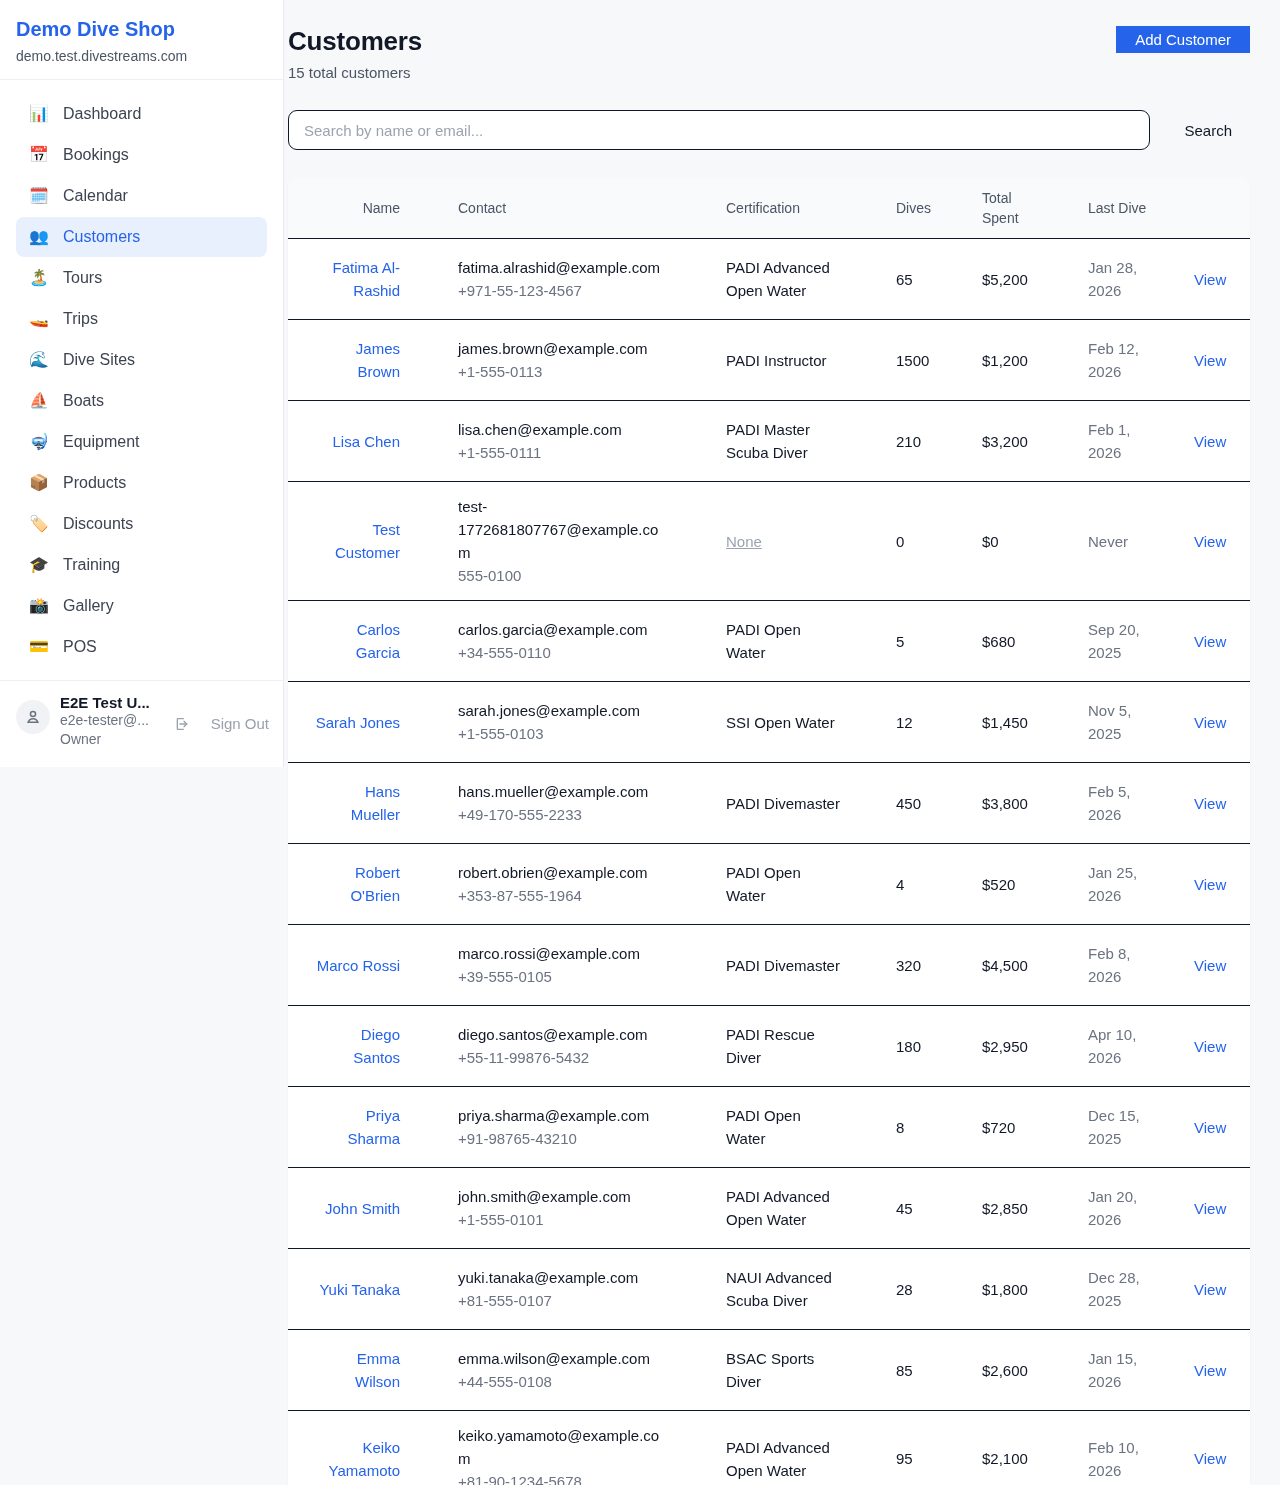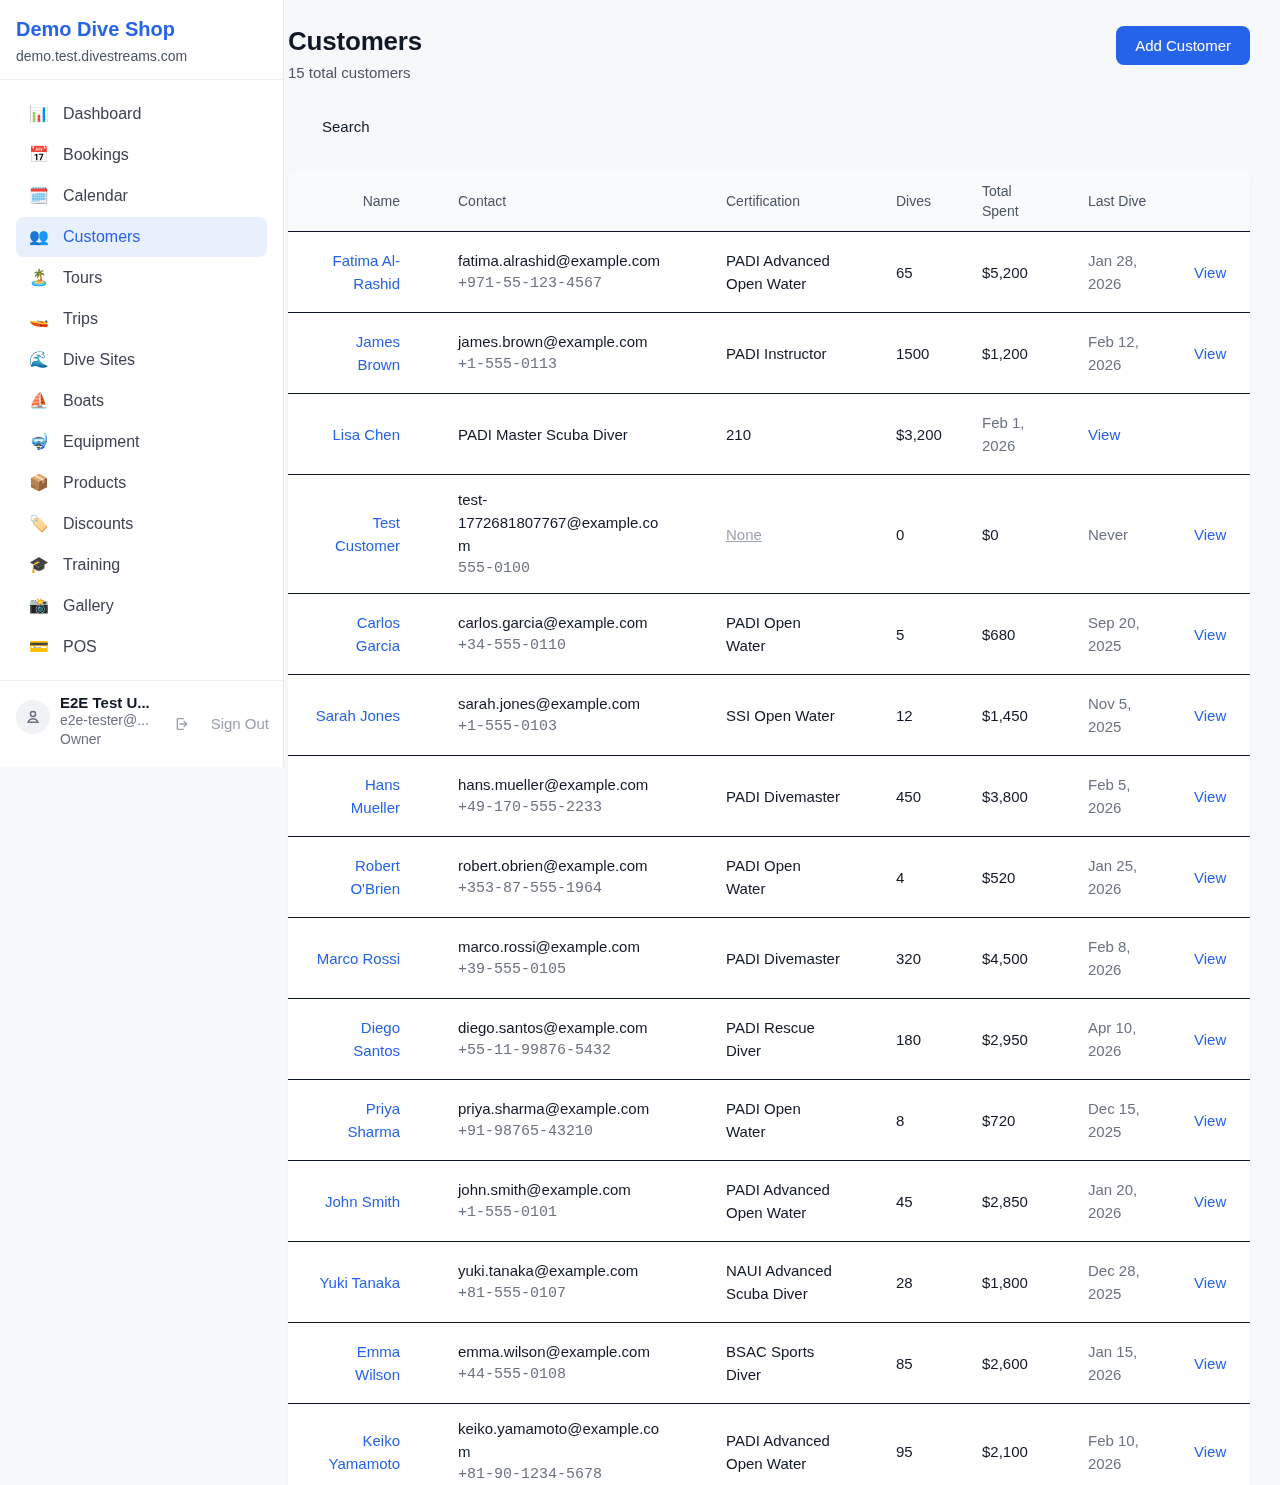--- a/index.html
+++ b/index.html
@@ -53,22 +53,22 @@
     display:flex;align-items:center;gap:21px;margin-top:22px;
     font-size:15px;color:#9aa1ad;background:none;border:none;cursor:pointer;
     font-family:inherit;padding:0;flex:none;
   }
   
   .main{margin-left:256px;padding:26px 30px 0 32px;}
   .page-header{display:flex;justify-content:space-between;align-items:flex-start;}
   .page-title{margin:0;font-size:26px;font-weight:bold;color:var(--dark);letter-spacing:-0.2px;}
   .page-subtitle{margin-top:7px;font-size:15px;color:var(--gray1);}
   .add-btn{
-    background:var(--accent);color:#fff;border:none;border-radius:8px;
-    padding:11px 19px;font-size:15px;font-weight:500;cursor:pointer;font-family:inherit;
+    background:var(--accent);color:#fff;border:none;border-radius:0;
+    padding:5px 19px;font-size:15px;font-weight:500;cursor:pointer;font-family:inherit;
   }
   .search-row{display:flex;align-items:center;margin-top:29px;}
   .search-input{
     flex:1;height:40px;border:1px solid var(--line-dark);border-radius:9px;
     padding:0 15px;font-size:15px;color:var(--dark);background:#fff;outline:none;font-family:inherit;
   }
   .search-input::placeholder{color:var(--gray3);}
   .search-btn{
     background:none;border:none;font-size:15px;color:var(--dark);
     margin-left:16px;padding:8px 18px;cursor:pointer;font-family:inherit;
@@ -92,21 +92,21 @@
     min-height:81px;padding:13px 0;font-size:15px;line-height:23px;
     border-bottom:1px solid var(--line-dark);
   }
   .trow:last-child{border-bottom:none;}
   .cell{padding:0 12px 0 24px;}
   .cell.c-name{padding-right:34px;text-align:right;}
   .cell.c-contact{padding-right:34px;}
   .cell.c-cert{padding-right:28px;}
   .name-link{color:var(--accent);font-weight:500;text-decoration:none;cursor:pointer;}
   .email{color:var(--dark);overflow-wrap:anywhere;}
-  .phone{color:var(--gray2);font-family:Liberation Mono, monospace;}
+  .phone{color:var(--gray2);}
   .cert{color:var(--dark);}
   .cert.none{color:var(--gray3);text-decoration:underline;}
   .dives,.spent{color:var(--dark);}
   .lastdive{color:var(--gray2);}
   .view-link{color:var(--accent);text-decoration:none;cursor:pointer;}
 </style>
 </head>
 <body>
 
 <aside class="sidebar">
@@ -198,20 +198,21 @@
 <main class="main">
   <div class="page-header">
     <div>
       <h2 class="page-title">Customers</h2>
       <div class="page-subtitle">15 total customers</div>
     </div>
     <button class="add-btn">Add Customer</button>
   </div>
 
   <div class="search-row">
+    <input class="search-input" type="text" placeholder="Search by name or email..." style="">
     <button class="search-btn">Search</button>
   </div>
 
   <div class="card">
     <div class="thead" id="thead-row">
         <div class="cell c-name">Name</div>
         <div class="cell c-contact">Contact</div>
         <div class="cell c-cert">Certification</div>
         <div class="cell c-dives">Dives</div>
         <div class="cell c-spent">Total Spent</div>
@@ -242,20 +243,24 @@
           <div class="cell c-cert">
             <div class="cert">PADI Instructor</div>
           </div>
           <div class="cell dives">1500</div>
           <div class="cell spent">$1,200</div>
           <div class="cell lastdive">Feb 12, 2026</div>
           <div class="cell c-action"><a class="view-link">View</a></div>
         </div>
         <div class="trow">
           <div class="cell c-name"><a class="name-link">Lisa Chen</a></div>
+          <div class="cell c-contact">
+            <div class="email">lisa.chen@example.com</div>
+            <div class="phone">+1-555-0111</div>
+          </div>
           <div class="cell c-cert">
             <div class="cert">PADI Master Scuba Diver</div>
           </div>
           <div class="cell dives">210</div>
           <div class="cell spent">$3,200</div>
           <div class="cell lastdive">Feb 1, 2026</div>
           <div class="cell c-action"><a class="view-link">View</a></div>
         </div>
         <div class="trow">
           <div class="cell c-name"><a class="name-link">Test Customer</a></div>

